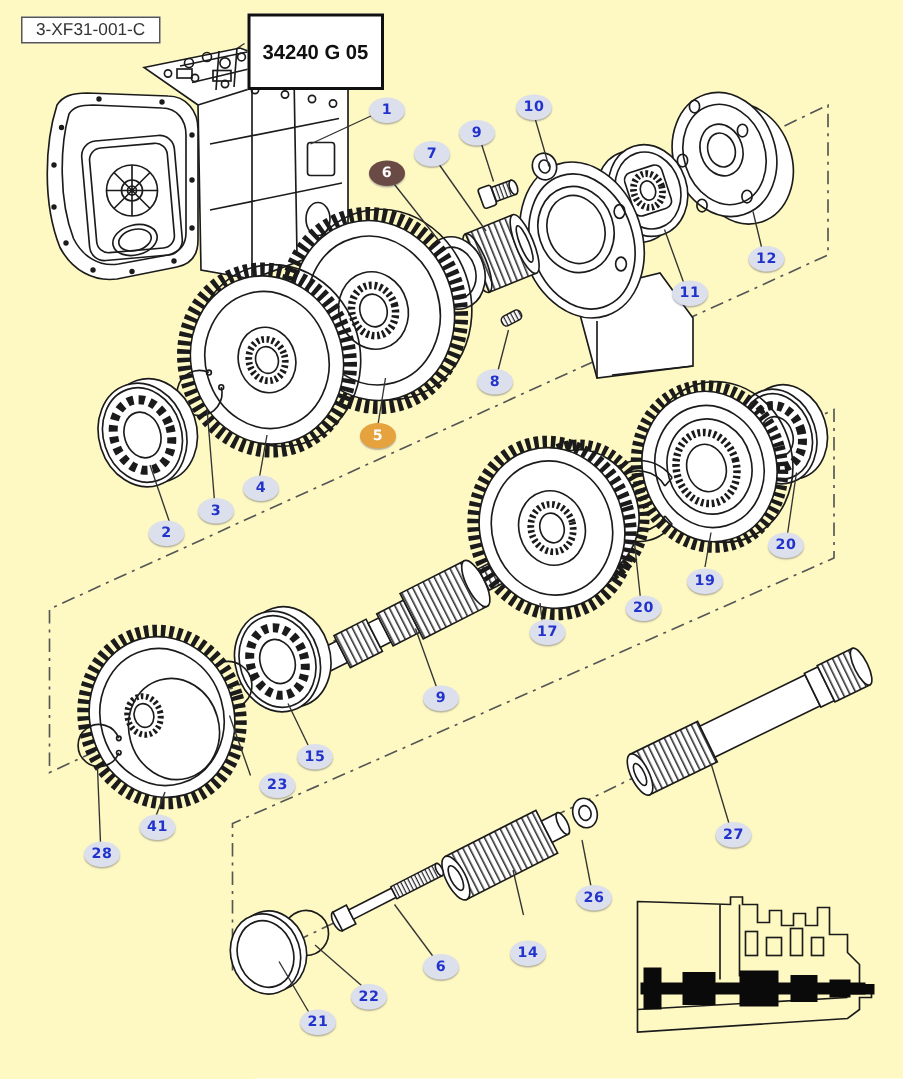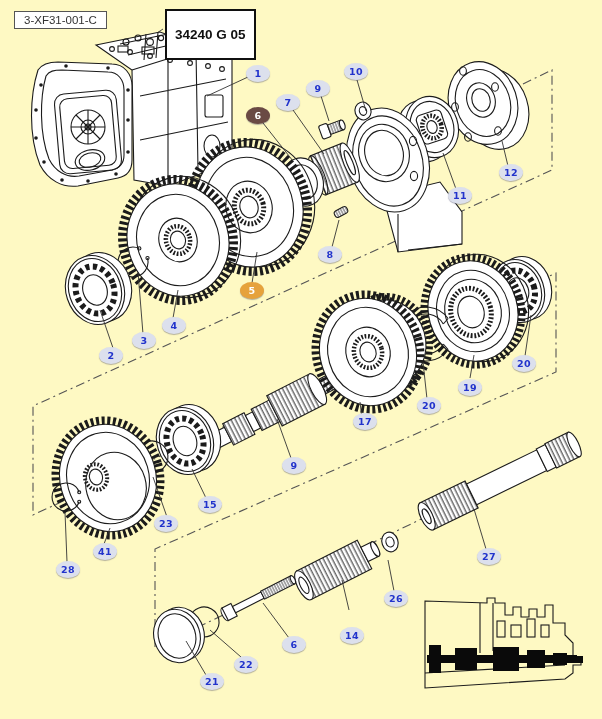--- a/index.html
+++ b/index.html
@@ -378,19 +378,19 @@
   <div class="callout" style="left:282px;top:636px" data-style="default">6</div>
   <div class="callout" style="left:340px;top:627px" data-style="default">14</div>
   <div class="callout" style="left:198px;top:496px" data-style="default">15</div>
   <div class="callout" style="left:282px;top:457px" data-style="default">9</div>
   <div class="callout" style="left:353px;top:413px" data-style="default">17</div>
   <div class="callout" style="left:417px;top:397px" data-style="default">20</div>
   <div class="callout" style="left:458px;top:379px" data-style="default">19</div>
   <div class="callout" style="left:512px;top:355px" data-style="default">20</div>
   <div class="callout" style="left:200px;top:673px" data-style="default">21</div>
   <div class="callout" style="left:234px;top:656px" data-style="default">22</div>
-  <div class="callout" style="left:154px;top:515px" data-style="default">23</div>
+  <div class="callout" style="left:173px;top:515px" data-style="default">23</div>
   <div class="callout" style="left:93px;top:543px" data-style="default">41</div>
   <div class="callout" style="left:56px;top:561px" data-style="default">28</div>
   <div class="callout" style="left:384px;top:590px" data-style="default">26</div>
   <div class="callout" style="left:477px;top:548px" data-style="default">27</div>
 
 </div>
 
 </body></html>

